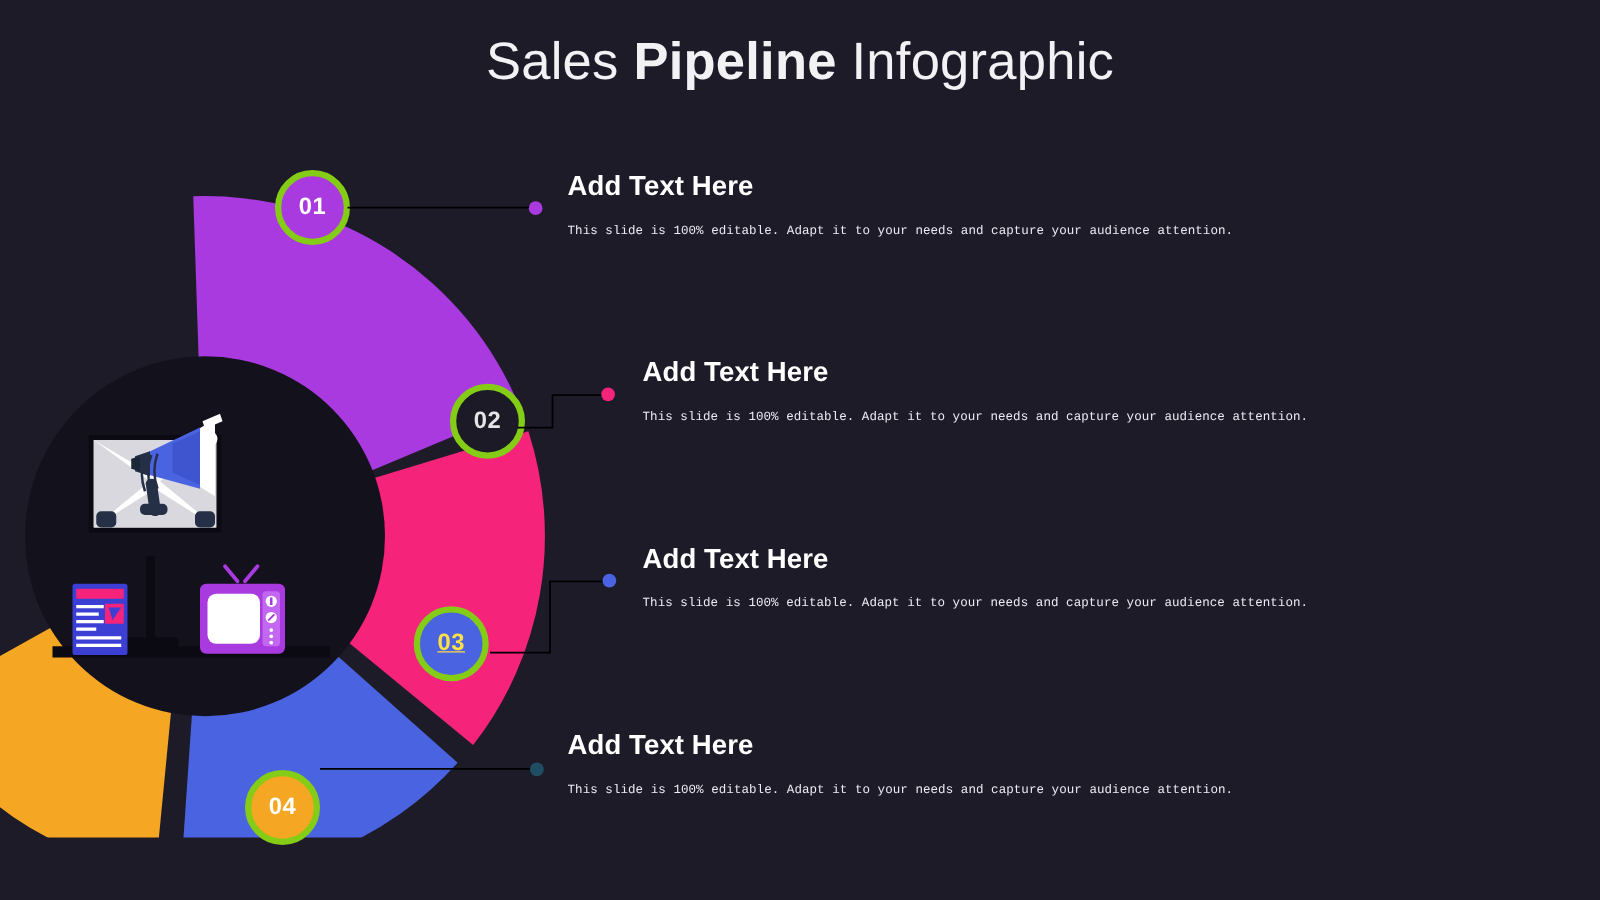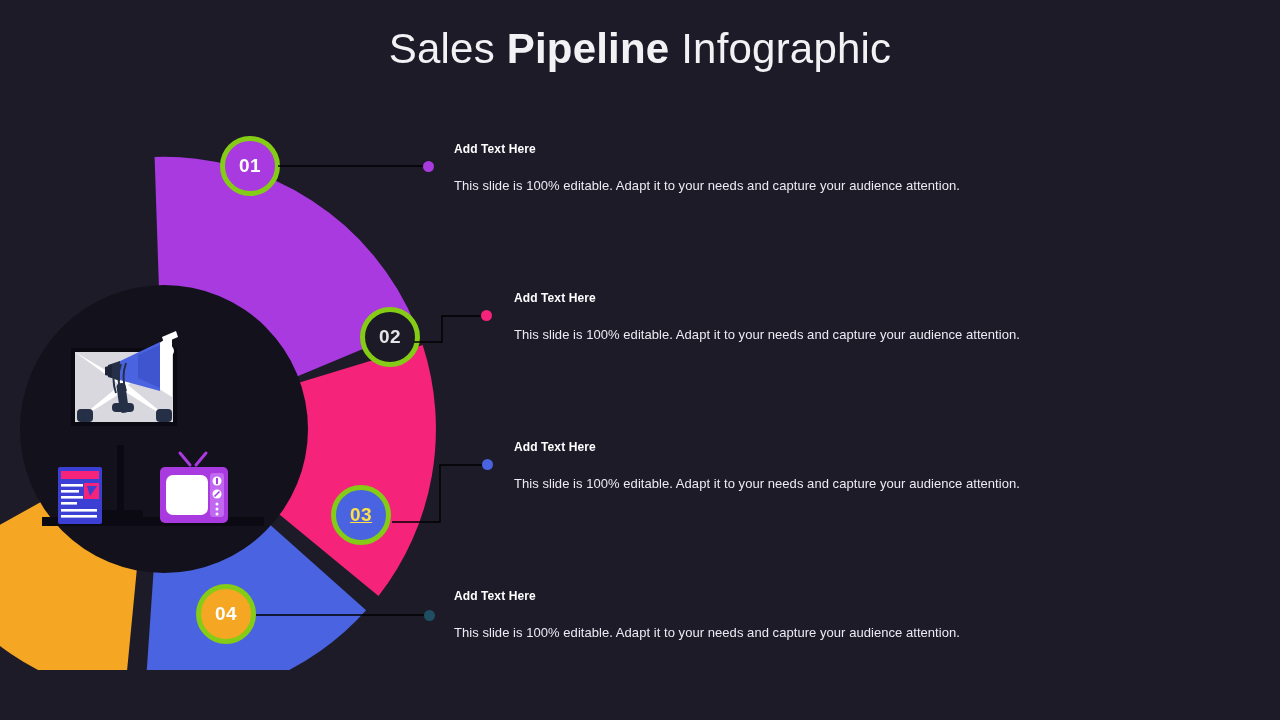--- a/index.html
+++ b/index.html
@@ -58,48 +58,49 @@
     display: flex;
     align-items: center;
     justify-content: center;
     font-size: 19px;
     font-weight: 700;
     letter-spacing: 0.5px;
   }
   .badge-01 { left: 220px; top: 136px; background: #a93ae0; color: #ffffff; }
   .badge-02 { left: 360px; top: 307px; background: #1c1a26; color: #e5e5e5; }
   .badge-03 { left: 331px; top: 485px; background: #4a63e0; color: #fde047; text-decoration: underline; }
-  .badge-04 { left: 196px; top: 584px; background: #f5a623; color: #ffffff; }
+  .badge-04 { left: 196px; top: 616px; background: #f5a623; color: #ffffff; }
 
   
   .conn { position: absolute; }
   .conn line, .conn polyline { stroke: #000000; stroke-width: 1.4; fill: none; }
   .dot { position: absolute; width: 11px; height: 11px; border-radius: 50%; }
   .dot-01 { left: 423px; top: 161px; background: #a93ae0; }
   .dot-02 { left: 481px; top: 310px; background: #f5237a; }
   .dot-03 { left: 482px; top: 459px; background: #4a63e0; }
   .dot-04 { left: 424px; top: 610px; background: #1f4e63; }
 
   
   .txt { position: absolute; }
   .txt h3 {
-    font-size: 12px;
+    font-size: 22px;
     font-weight: 700;
     color: #ffffff;
     line-height: 22px;
     margin-bottom: 16px;
     letter-spacing: 0.1px;
   }
   .txt p {
-    font-size: 13px;
+    font-size: 10px;
     font-weight: 400;
     color: #eceaf2;
     line-height: 20px;
     letter-spacing: 0.05px;
     white-space: nowrap;
+    font-family: Liberation Mono, monospace;
   }
   .txt-01 { left: 454px; top: 138px; }
   .txt-02 { left: 514px; top: 287px; }
   .txt-03 { left: 514px; top: 436px; }
   .txt-04 { left: 454px; top: 585px; }
 </style>
 </head>
 <body>
 
 <div class="slide">

